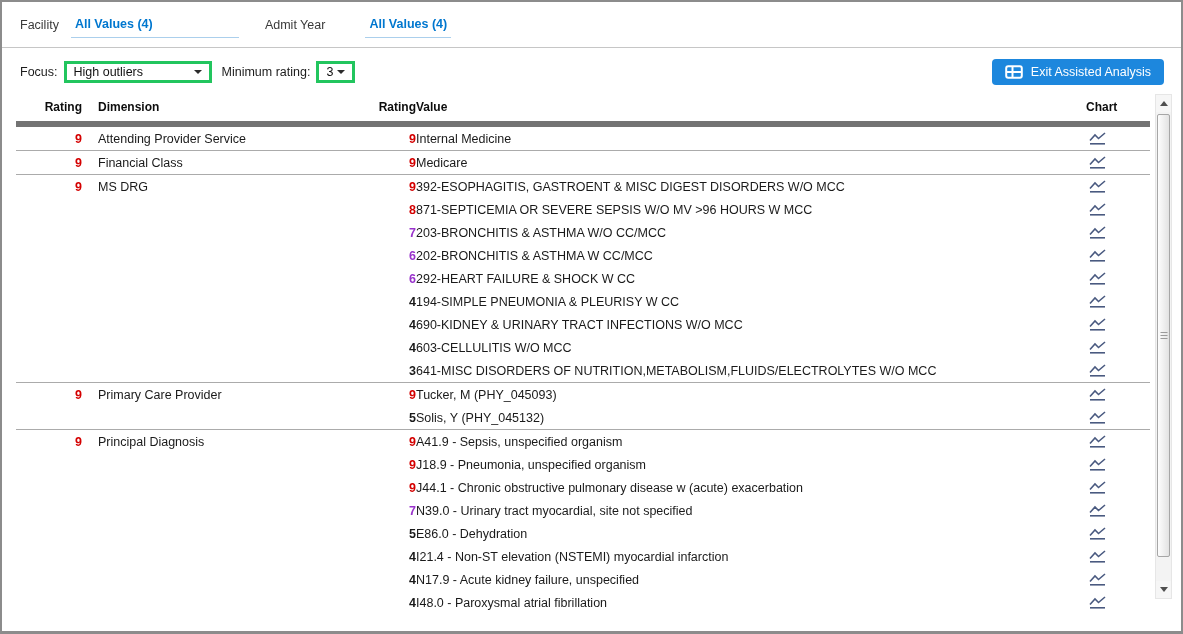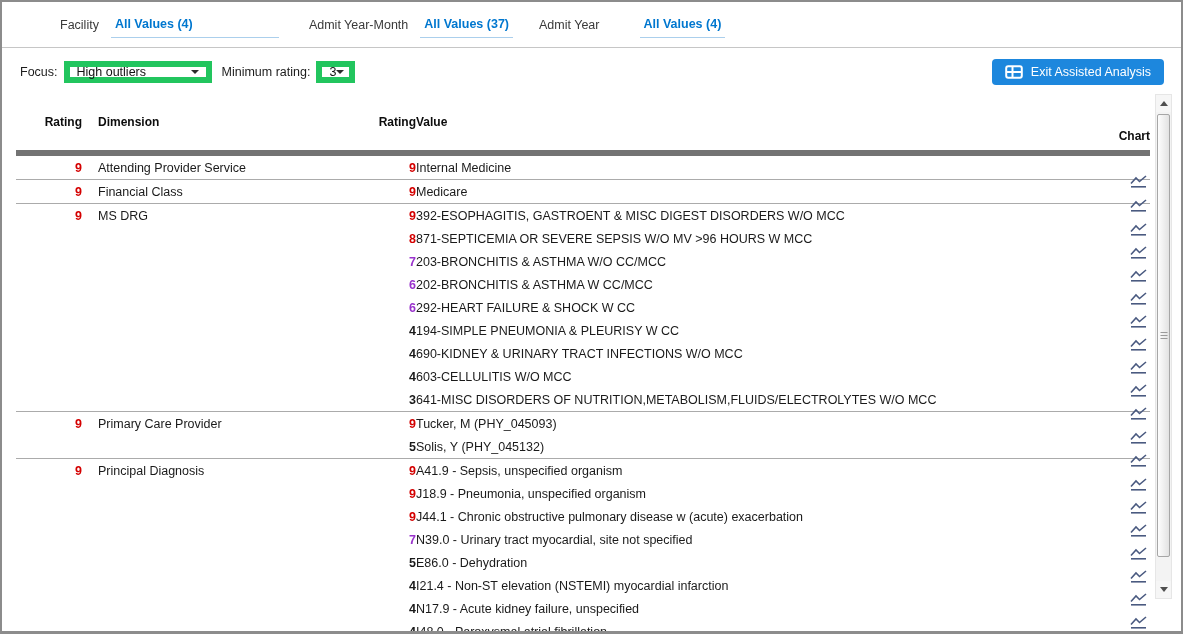--- a/index.html
+++ b/index.html
@@ -5,53 +5,53 @@
   * { box-sizing: border-box; }
   html,body { margin:0; padding:0; background:#ffffff; }
   .window {
     width:1183px; height:634px; position:relative; overflow:hidden;
     background:#ffffff; border:2px solid #8c8c8c; border-bottom-width:3px;
     font-family:"Liberation Sans", sans-serif; color:#1a1a1a;
   }
 
   
   .filter-bar { display:flex; align-items:flex-start; padding:15px 18px 0 18px; height:46px; border-bottom:1px solid #c6c6c6; }
-  .filter { display:flex; align-items:flex-start;margin-left:40px; }
+  .filter { display:flex; align-items:flex-start; }
   .f2 { margin-left:30px; } .f3 { margin-left:26px;gap:28px; }
   .flabel { font-size:12.5px; color:#3a3a3a; margin-right:12px; padding-top:1px; white-space:nowrap; }
   .fvalue {
     font-size:12.5px; font-weight:bold; color:#0077cf; cursor:pointer;
     border-bottom:1px solid #abcfec; padding:0 4px 6px 4px; display:inline-block; white-space:nowrap;
   }
   .w-lg { min-width:168px; } .w-md { min-width:88px; } .w-sm { min-width:84px; }
 
   
   .toolbar { display:flex; align-items:center; padding:11px 17px 9px 18px; }
   .tlabel { font-size:12.5px; color:#1c1c1c; margin-right:6px; white-space:nowrap; }
   .combo {
-    height:22px; border:6px solid #22c55e; background:#fff; display:flex; align-items:center;
+    height:22px; border:3px solid #22c55e; background:#fff; display:flex; align-items:center;
     padding:0 7px; font-size:12.5px; color:#111; cursor:pointer;
   }
   .combo-lg { width:148px; margin-right:10px; } .combo-sm { width:39px; }
   .dd-arrow { margin-left:auto; width:0; height:0; border-left:4px solid transparent; border-right:4px solid transparent; border-top:4px solid #2b2b2b; }
   .exit-btn {
     margin-left:auto; background:#1d87dd; color:#fff; border:none; border-radius:4px; height:26px;
     padding:0 13px; font-size:12.5px; display:flex; align-items:center; gap:8px; cursor:pointer;
     font-family:inherit;
   }
   .exit-btn svg { display:block; }
 
   
   .content { position:relative; margin-left:14px; padding-right:31px; }
   .thead { display:flex; align-items:center; font-weight:bold; font-size:12px; color:#0d0d0d; padding:6px 0 7px 0; border-bottom:6px solid #737373; }
   .c1 { width:66px; text-align:right; flex:none; }
   .c2 { width:296px; padding-left:16px; flex:none; white-space:nowrap; overflow:hidden; }
   .c3 { width:38px; text-align:right; flex:none; }
   .c4 { flex:1; padding-left:0; white-space:nowrap; overflow:hidden; }
-  .c5 { width:64px; text-align:right; flex:none;margin-top:29px; }
+  .c5 { width:64px; text-align:left; flex:none; }
   .group { border-bottom:1px solid #ababab; }
   .group:last-child { border-bottom:none; }
   .trow { display:flex; align-items:center; height:23px; font-size:12.5px; color:#1a1a1a; }
   .rating { font-weight:bold; }
   .r-high { color:#d40000; } .r-mid { color:#9933cc; } .r-low { color:#1a1a1a; }
   .chart-link { display:inline-block; cursor:pointer; line-height:0; padding:2px 3px; }
 
   
   .vscroll { position:absolute; top:0; right:9px; width:17px; height:505px; background:#f3f3f3; border:1px solid #e6e6e6; }
   .sb-btn { height:17px; display:flex; align-items:center; justify-content:center; cursor:pointer; background:#f6f6f6; }
@@ -68,24 +68,20 @@
 </head>
 <body>
 
 <div class="window">
 
   <div class="filter-bar">
     <div class="filter">
       <span class="flabel">Facility</span>
       <span class="fvalue w-lg">All Values (4)</span>
     </div>
-    <div class="filter f2">
-      <span class="flabel">Admit Year-Month</span>
-      <span class="fvalue w-md">All Values (37)</span>
-    </div>
     <div class="filter f3">
       <span class="flabel">Admit Year</span>
       <span class="fvalue w-sm">All Values (4)</span>
     </div>
   </div>
 
   <div class="toolbar">
     <span class="tlabel">Focus:</span>
     <div class="combo combo-lg">
       <span>High outliers</span>

